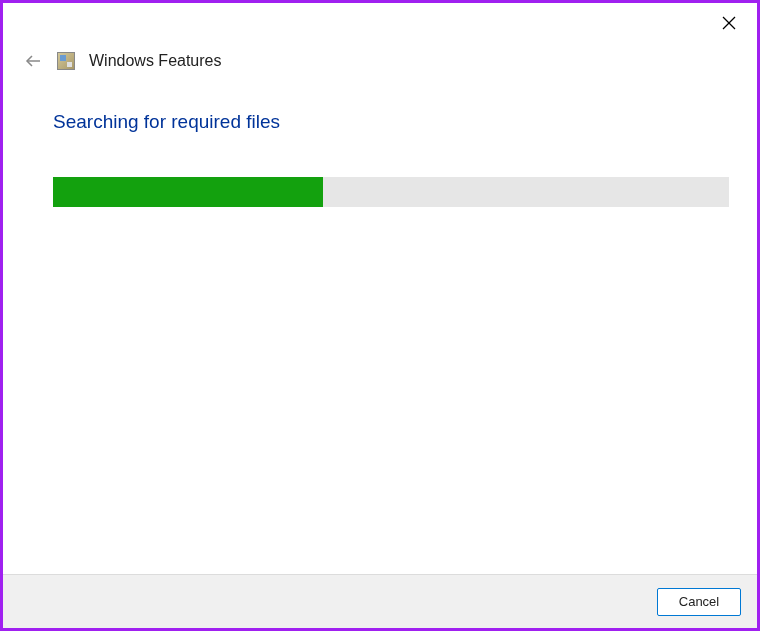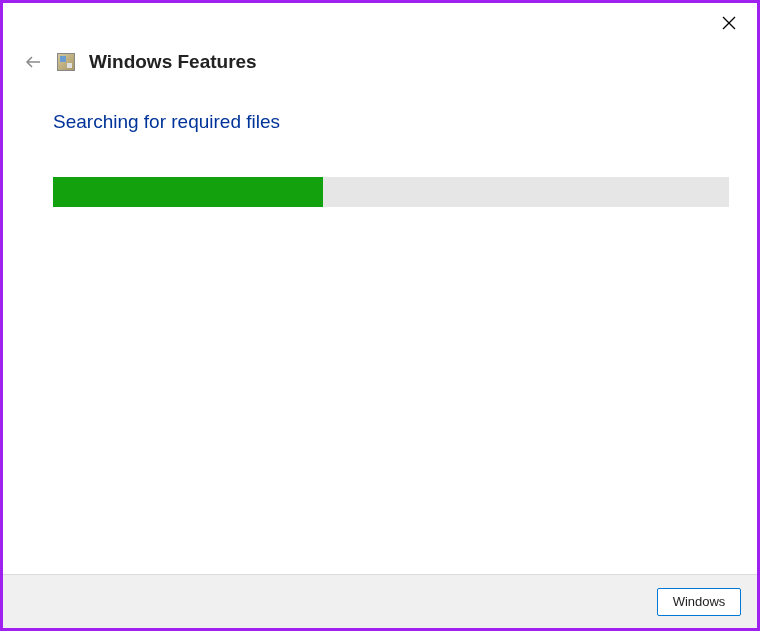--- a/index.html
+++ b/index.html
@@ -71,23 +71,23 @@
     .app-icon::after {
       content: '';
       position: absolute;
       bottom: 2px;
       right: 2px;
       width: 5px;
       height: 5px;
       background: #e0e0e0;
     }
     .dialog-title {
-      font-size: 19px;
+      font-size: 16px;
       color: #222;
-      font-weight: 700;
+      font-weight: 400;
     }
     .content-area {
       position: absolute;
       top: 108px;
       left: 50px;
       right: 28px;
     }
     .status-heading {
       font-size: 19px;
       color: #003399;
@@ -152,14 +152,14 @@
 </div>
 
 <div class="content-area">
   <div class="status-heading">Searching for required files</div>
   <div class="progress-container">
     <div class="progress-fill" style="width:40%"></div>
   </div>
 </div>
 
 <div class="button-bar">
-  <button class="btn-cancel">Windows</button>
+  <button class="btn-cancel">Cancel</button>
 </div>
 
 </body></html>

